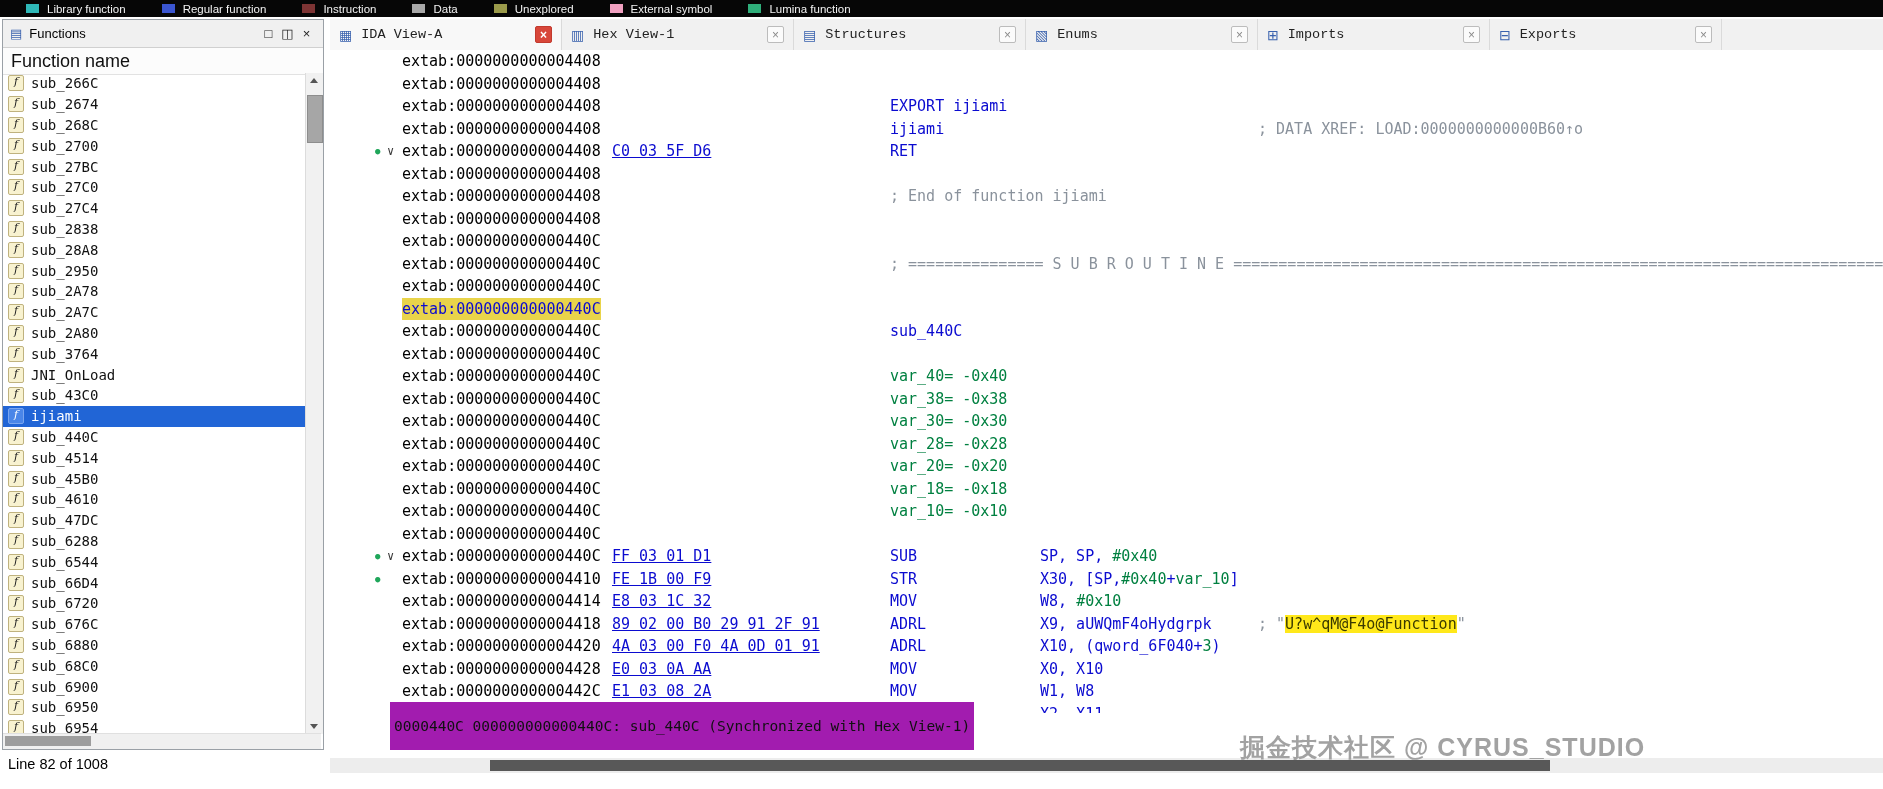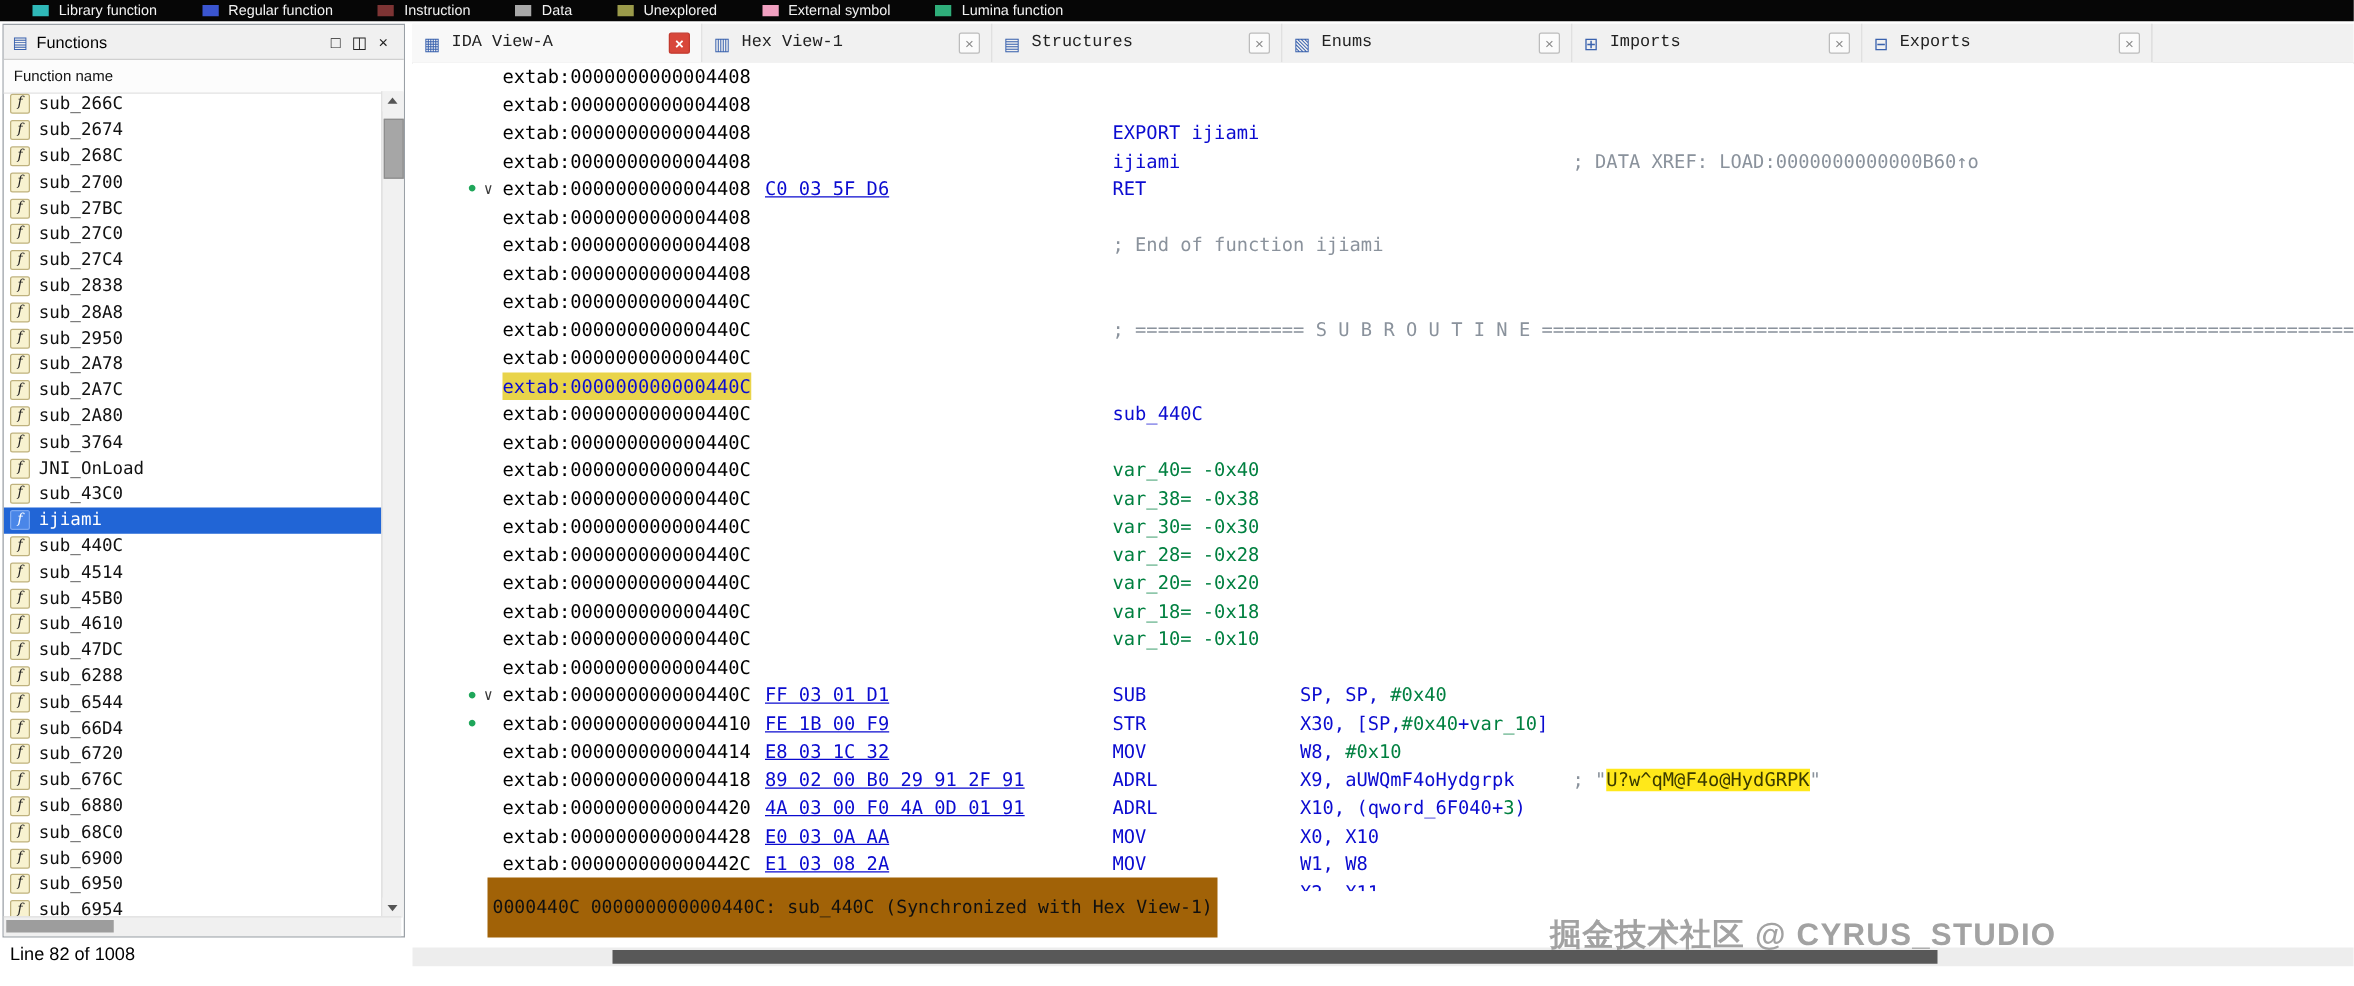--- a/index.html
+++ b/index.html
@@ -14,21 +14,21 @@
 
   
   #fpanel{position:absolute;left:2px;top:19px;width:320px;height:729px;border:1px solid #9aa0a6;background:#fff;}
   #ftitle{height:27px;background:#f0f0f0;border-bottom:1px solid #d0d0d0;display:flex;align-items:center;
           padding:0 7px;gap:7px;font-size:13px;}
   #ftitle .ticon{color:#3a62ae;font-size:13px;}
   #ftitle .tname{flex:1;color:#000;}
   .winbtn{width:19px;height:19px;display:flex;align-items:center;justify-content:center;
           font-size:13px;color:#222;cursor:default;}
   #fheader{height:26px;border-bottom:1px solid #e2e2e2;display:flex;align-items:center;
-           padding-left:8px;font-size:12px;color:#101010;background:#fcfcfc;}
+           padding-left:8px;font-size:18px;color:#101010;background:#fcfcfc;}
   #flist{position:absolute;left:0;top:53px;width:318px;height:661px;overflow:hidden;
          font-family:"DejaVu Sans Mono",monospace;font-size:14px;color:#111;}
   .frow{height:20.8px;display:flex;align-items:center;gap:7px;padding-left:5px;white-space:nowrap;}
   .frow .fi{width:14px;height:14px;background:#f8f2d0;border:1px solid #bfb27e;border-radius:2px;
             font-family:"DejaVu Serif",serif;font-style:italic;font-size:11px;line-height:12px;
             text-align:center;color:#222;flex:0 0 auto;}
   .frow.sel{background:#2165d6;color:#fff;}
   .frow.sel .fi{background:#4a86e8;border-color:#7aa6f0;color:#fff;}
   .frow.bold .fn{font-weight:normal;}
 
@@ -68,21 +68,21 @@
   .dcontent{left:560px;}
   .dcmt{left:928px;}
   .mn{display:inline-block;width:150px;}
   .b{color:#0b0bd0;}
   .g{color:#008040;}
   .c{color:#8a929c;}
   .sh{background:#ffe81a;color:#3a3a00;}
 
   #dstatus{position:absolute;left:0;top:694px;width:1553px;height:26px;background:#fff;display:flex;
            align-items:center;padding-left:60px;font-family:"DejaVu Sans Mono",monospace;font-size:14.5px;}
-  #dstatus span{background:#a16207;padding:16px 4px;color:#101010;white-space:pre;}
+  #dstatus span{background:#a21caf;padding:16px 4px;color:#101010;white-space:pre;}
   #mhscroll{position:absolute;left:0;top:739px;width:1553px;height:15px;background:#ededed;}
   #mhscroll .thumb{position:absolute;left:160px;top:2px;width:1060px;height:11px;background:#585858;}
 
   #watermark{position:absolute;left:1240px;top:731px;font-size:25px;font-weight:bold;color:#a2a2a2;
              letter-spacing:1px;z-index:5;white-space:nowrap;}
 </style>
 </head>
 <body>
 
 <div id="legendbar">
@@ -320,21 +320,21 @@
       <div class="dline"><span class="daddr">extab:000000000000440C</span><span class="dcontent"><span class="g">var_38= -0x38</span></span></div>
       <div class="dline"><span class="daddr">extab:000000000000440C</span><span class="dcontent"><span class="g">var_30= -0x30</span></span></div>
       <div class="dline"><span class="daddr">extab:000000000000440C</span><span class="dcontent"><span class="g">var_28= -0x28</span></span></div>
       <div class="dline"><span class="daddr">extab:000000000000440C</span><span class="dcontent"><span class="g">var_20= -0x20</span></span></div>
       <div class="dline"><span class="daddr">extab:000000000000440C</span><span class="dcontent"><span class="g">var_18= -0x18</span></span></div>
       <div class="dline"><span class="daddr">extab:000000000000440C</span><span class="dcontent"><span class="g">var_10= -0x10</span></span></div>
       <div class="dline"><span class="daddr">extab:000000000000440C</span></div>
       <div class="dline"><span class="dmark">●</span><span class="darrow">∨</span><span class="daddr">extab:000000000000440C</span><span class="dbytes">FF 03 01 D1</span><span class="dcontent"><span class="mn b">SUB</span><span class="b">SP, SP, </span><span class="g">#0x40</span></span></div>
       <div class="dline"><span class="dmark">●</span><span class="daddr">extab:0000000000004410</span><span class="dbytes">FE 1B 00 F9</span><span class="dcontent"><span class="mn b">STR</span><span class="b">X30, [SP,</span><span class="g">#0x40</span><span class="b">+</span><span class="g">var_10</span><span class="b">]</span></span></div>
       <div class="dline"><span class="daddr">extab:0000000000004414</span><span class="dbytes">E8 03 1C 32</span><span class="dcontent"><span class="mn b">MOV</span><span class="b">W8, </span><span class="g">#0x10</span></span></div>
-      <div class="dline"><span class="daddr">extab:0000000000004418</span><span class="dbytes">89 02 00 B0 29 91 2F 91</span><span class="dcontent"><span class="mn b">ADRL</span><span class="b">X9, aUWQmF4oHydgrpk</span></span><span class="dcmt"><span class="c">; "</span><span class="sh">U?w^qM@F4o@HydGRPK</span><span class="c">"</span></span></div>
+      <div class="dline"><span class="daddr">extab:0000000000004418</span><span class="dbytes">89 02 00 B0 29 91 2F 91</span><span class="dcontent"><span class="mn b">ADRL</span><span class="b">X9, aUWQmF4oHydgrpk</span></span><span class="dcmt"><span class="c">; "</span><span class="sh">U?w^qM@F4o@Function</span><span class="c">"</span></span></div>
       <div class="dline"><span class="daddr">extab:0000000000004420</span><span class="dbytes">4A 03 00 F0 4A 0D 01 91</span><span class="dcontent"><span class="mn b">ADRL</span><span class="b">X10, (qword_6F040+</span><span class="g">3</span><span class="b">)</span></span></div>
       <div class="dline"><span class="daddr">extab:0000000000004428</span><span class="dbytes">E0 03 0A AA</span><span class="dcontent"><span class="mn b">MOV</span><span class="b">X0, X10</span></span></div>
       <div class="dline"><span class="daddr">extab:000000000000442C</span><span class="dbytes">E1 03 08 2A</span><span class="dcontent"><span class="mn b">MOV</span><span class="b">W1, W8</span></span></div>
       <div class="dline"><span class="daddr">extab:0000000000004430</span><span class="dbytes">E2 03 0B AA</span><span class="dcontent"><span class="mn b">MOV</span><span class="b">X2, X11</span></span></div>
     </div>
   <div id="dstatus">
     <span>0000440C 000000000000440C: sub_440C (Synchronized with Hex View-1)</span>
   </div>
   <div id="mhscroll">
     <div class="thumb"></div>

